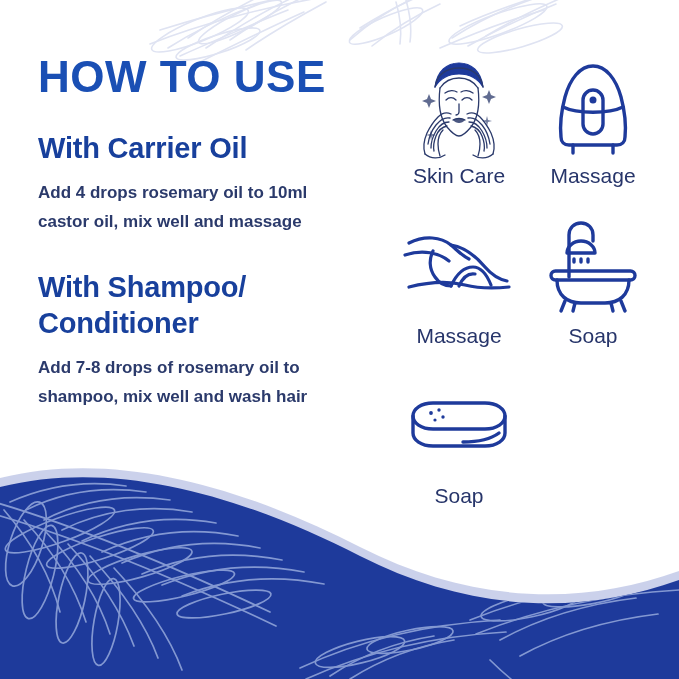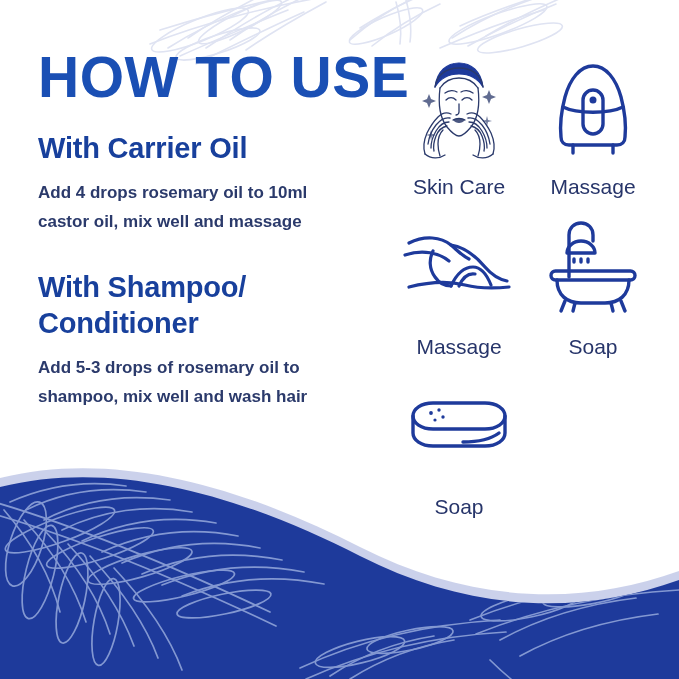--- a/index.html
+++ b/index.html
@@ -42,21 +42,21 @@
   
   .left-col {
     position: absolute;
     left: 38px;
     top: 52px;
     width: 345px;
   }
 
   .main-title {
     font-family: "Liberation Sans", sans-serif;
-    font-size: 57px;
+    font-size: 44px;
     line-height: 50px;
     font-weight: 700;
     letter-spacing: 0.5px;
     color: #1a4fb4;
     white-space: nowrap;
   }
 
   .section {
     margin-top: 28px;
   }
@@ -103,21 +103,21 @@
 
   .icon-art {
     height: 110px;
     display: flex;
     align-items: center;
     justify-content: center;
   }
   .icon-art svg { display: block; }
 
   .icon-label {
-    margin-top: 12px;
+    margin-top: 1px;
     font-family: "Liberation Sans", sans-serif;
     font-size: 21px;
     line-height: 26px;
     font-weight: 400;
     color: #27356a;
     white-space: nowrap;
     text-align: right;
   }
 </style>
 </head>
@@ -222,21 +222,21 @@
 
       <h1 class="main-title">HOW TO USE</h1>
 
       <div class="section">
         <h2 class="section-head">With Carrier Oil</h2>
         <p class="section-body">Add 4 drops rosemary oil to 10ml castor oil, mix well and massage</p>
       </div>
 
       <div class="section second">
         <h2 class="section-head">With Shampoo/ Conditioner</h2>
-        <p class="section-body">Add 5-3 drops of rosemary oil to shampoo, mix well and wash hair</p>
+        <p class="section-body">Add 7-8 drops of rosemary oil to shampoo, mix well and wash hair</p>
       </div>
 
     </div>
 
     <div class="icon-grid">
 
       <div class="icon-cell">
         <div class="icon-art">
           <svg width="104" height="106" viewBox="0 0 104 106" fill="none" stroke="#2b3a6b" stroke-width="1.3" stroke-linecap="round" stroke-linejoin="round">
 

